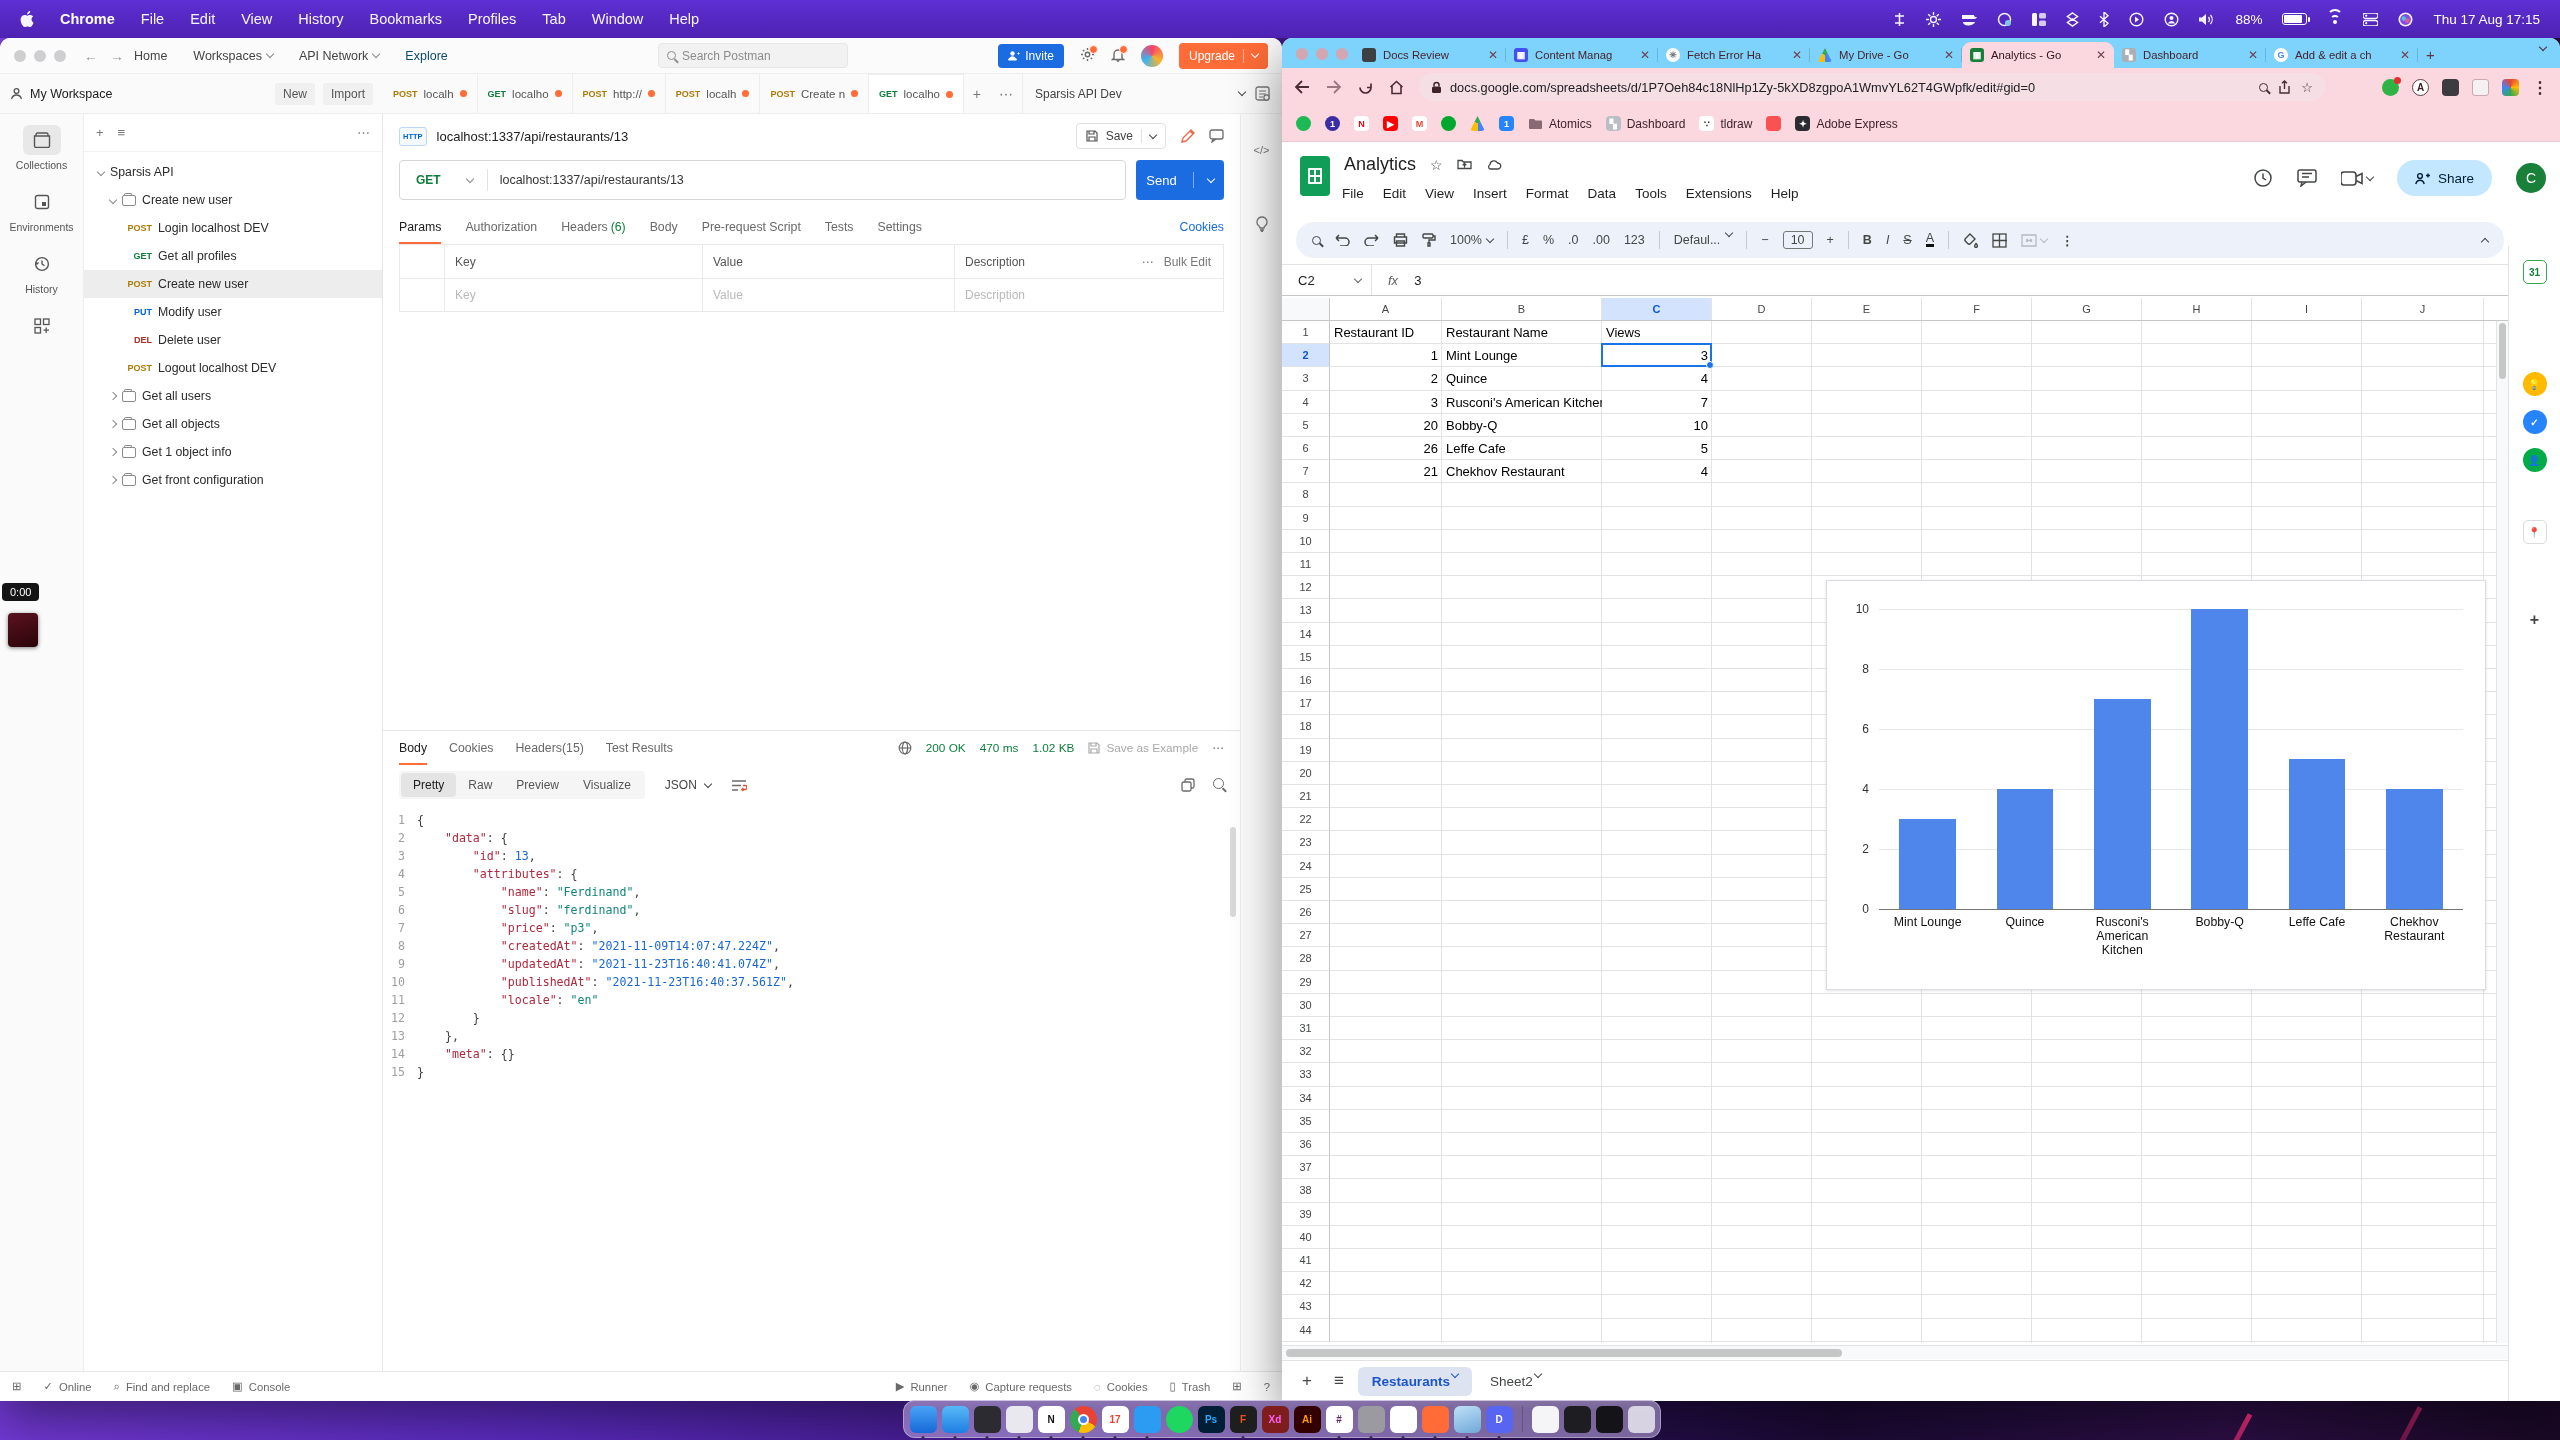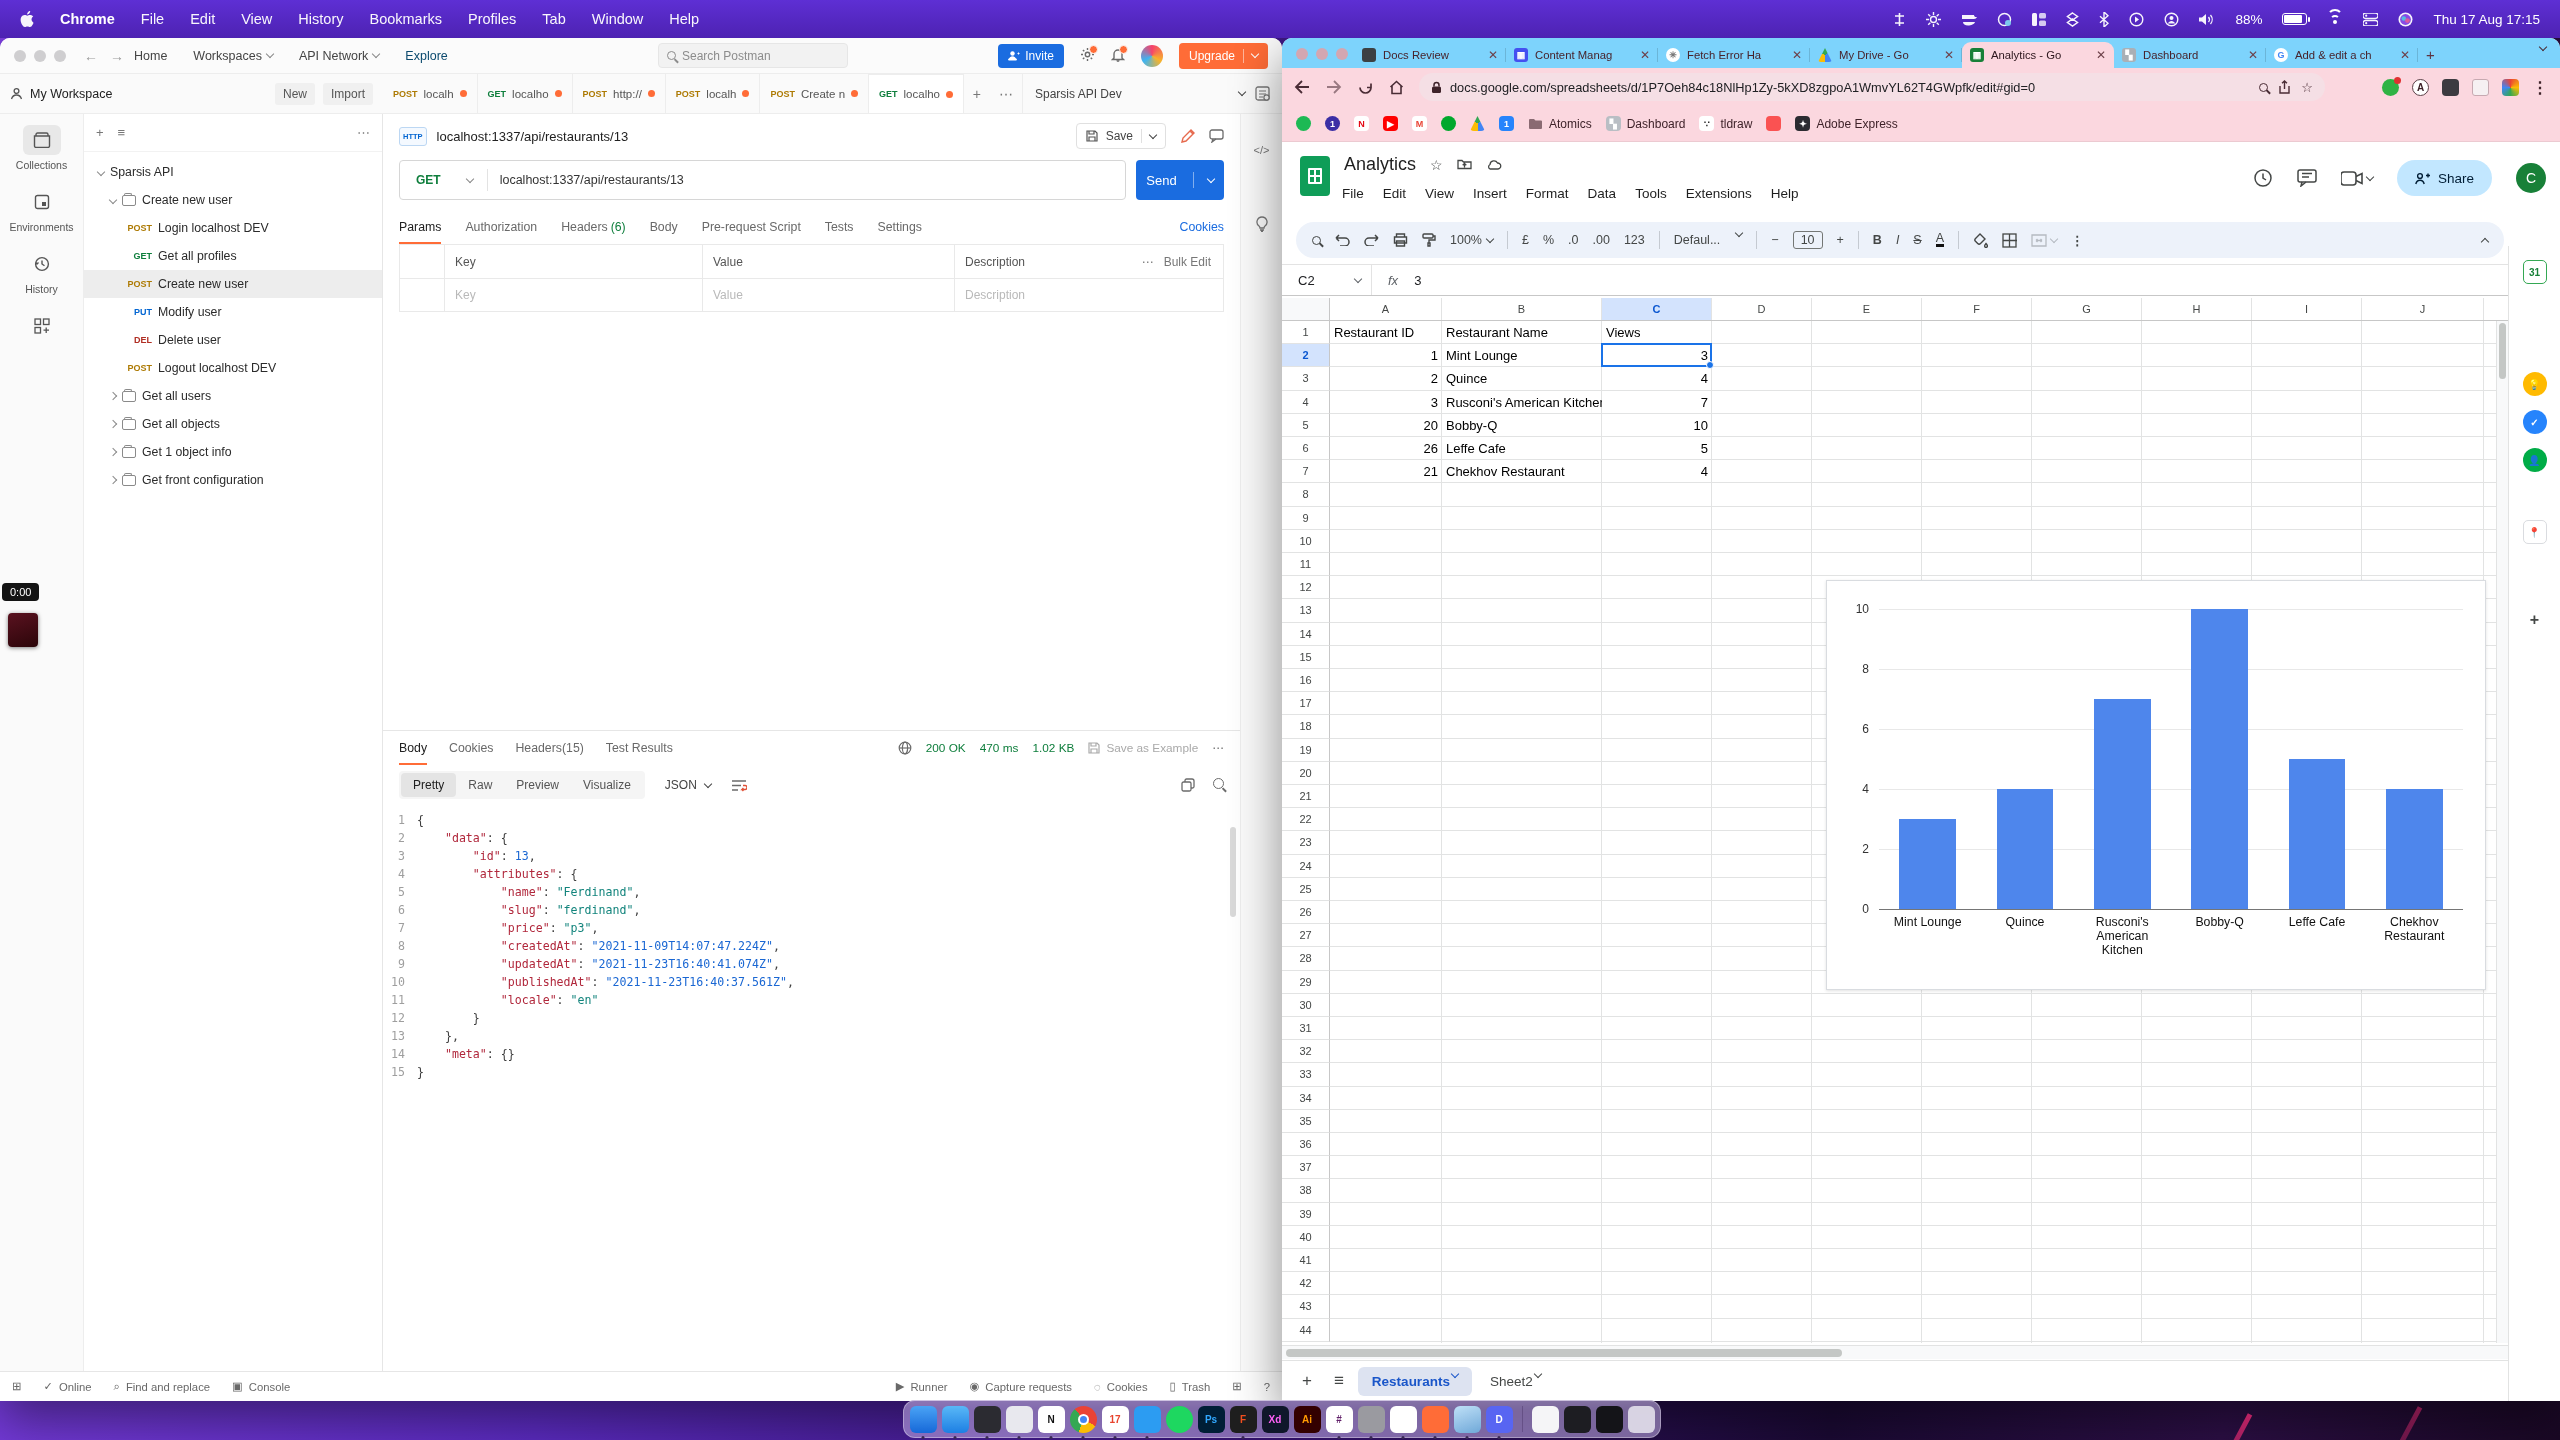--- a/index.html
+++ b/index.html
@@ -1005,21 +1005,21 @@
           <span>100%</span>
           <span class="chev"></span>
         </span>
       <span class="sep"></span>
       <span>£</span>
       <span>%</span>
       <span>.0</span>
       <span>.00</span>
       <span>123</span>
       <span class="sep"></span>
-      <span style="display:flex;align-items:flex-start;gap:16px">
+      <span style="display:flex;align-items:flex-start;gap:6px">
           <span>Defaul...</span>
           <span class="chev"></span>
         </span>
       <span class="sep"></span>
       <span>−</span>
       <span class="fsz">10</span>
       <span>+</span>
       <span class="sep"></span>
       <span class="bold">B</span>
       <span class="ital">I</span>
@@ -1233,21 +1233,21 @@
     <span class="dk run" style="background: rgb(232, 232, 238); color: rgb(85, 85, 85);"></span>
     <span class="dk run" style="background: rgb(255, 255, 255); color: rgb(17, 17, 17);">N</span>
     <span class="dk run" style="background: conic-gradient(rgb(234, 67, 53) 0deg, rgb(234, 67, 53) 33%, rgb(251, 188, 4) 0deg, rgb(251, 188, 4) 56%, rgb(52, 168, 83) 0deg, rgb(52, 168, 83) 89%, rgb(234, 67, 53) 0deg); color: rgb(255, 255, 255); border-radius: 50%; box-shadow: rgba(255, 255, 255, 0) 0px 0px 0px 7px inset;">
       <i style="position: absolute; width: 11px; height: 11px; border-radius: 50%; background: rgb(66, 133, 244); border: 2px solid rgb(255, 255, 255);"></i>
     </span>
     <span class="dk run" style="background: rgb(255, 255, 255); color: rgb(232, 67, 45);">17</span>
     <span class="dk run" style="background: rgb(44, 156, 242); color: rgb(255, 255, 255);"></span>
     <span class="dk" style="background: rgb(30, 215, 96); color: rgb(17, 17, 17); border-radius: 50%;"></span>
     <span class="dk" style="background: rgb(0, 30, 54); color: rgb(49, 168, 255);">Ps</span>
     <span class="dk run" style="background: rgb(30, 30, 30); color: rgb(242, 78, 30);">F</span>
-    <span class="dk" style="background: #0f172a; color: rgb(255, 97, 246);">Xd</span>
+    <span class="dk" style="background: #7f1d1d; color: rgb(255, 97, 246);">Xd</span>
     <span class="dk" style="background: rgb(51, 0, 0); color: rgb(255, 154, 0);">Ai</span>
     <span class="dk run" style="background: rgb(255, 255, 255); color: rgb(97, 31, 105);">#</span>
     <span class="dk run" style="background: rgb(154, 154, 160); color: rgb(255, 255, 255);"></span>
     <span class="dk run" style="background: rgb(255, 255, 255); color: rgb(245, 99, 0);"></span>
     <span class="dk run" style="background: rgb(255, 108, 55); color: rgb(255, 255, 255);"></span>
     <span class="dk run" style="background: linear-gradient(160deg, rgb(191, 224, 247), rgb(111, 168, 216)); color: rgb(255, 255, 255);"></span>
     <span class="dk run" style="background: rgb(88, 101, 242); color: rgb(255, 255, 255);">D</span>
     <span class="dkdiv"></span>
     <span class="dk" style="background: rgb(245, 245, 247); color: rgb(153, 153, 153);"></span>
     <span class="dk" style="background: rgb(29, 29, 34); color: rgb(119, 119, 119);"></span>

